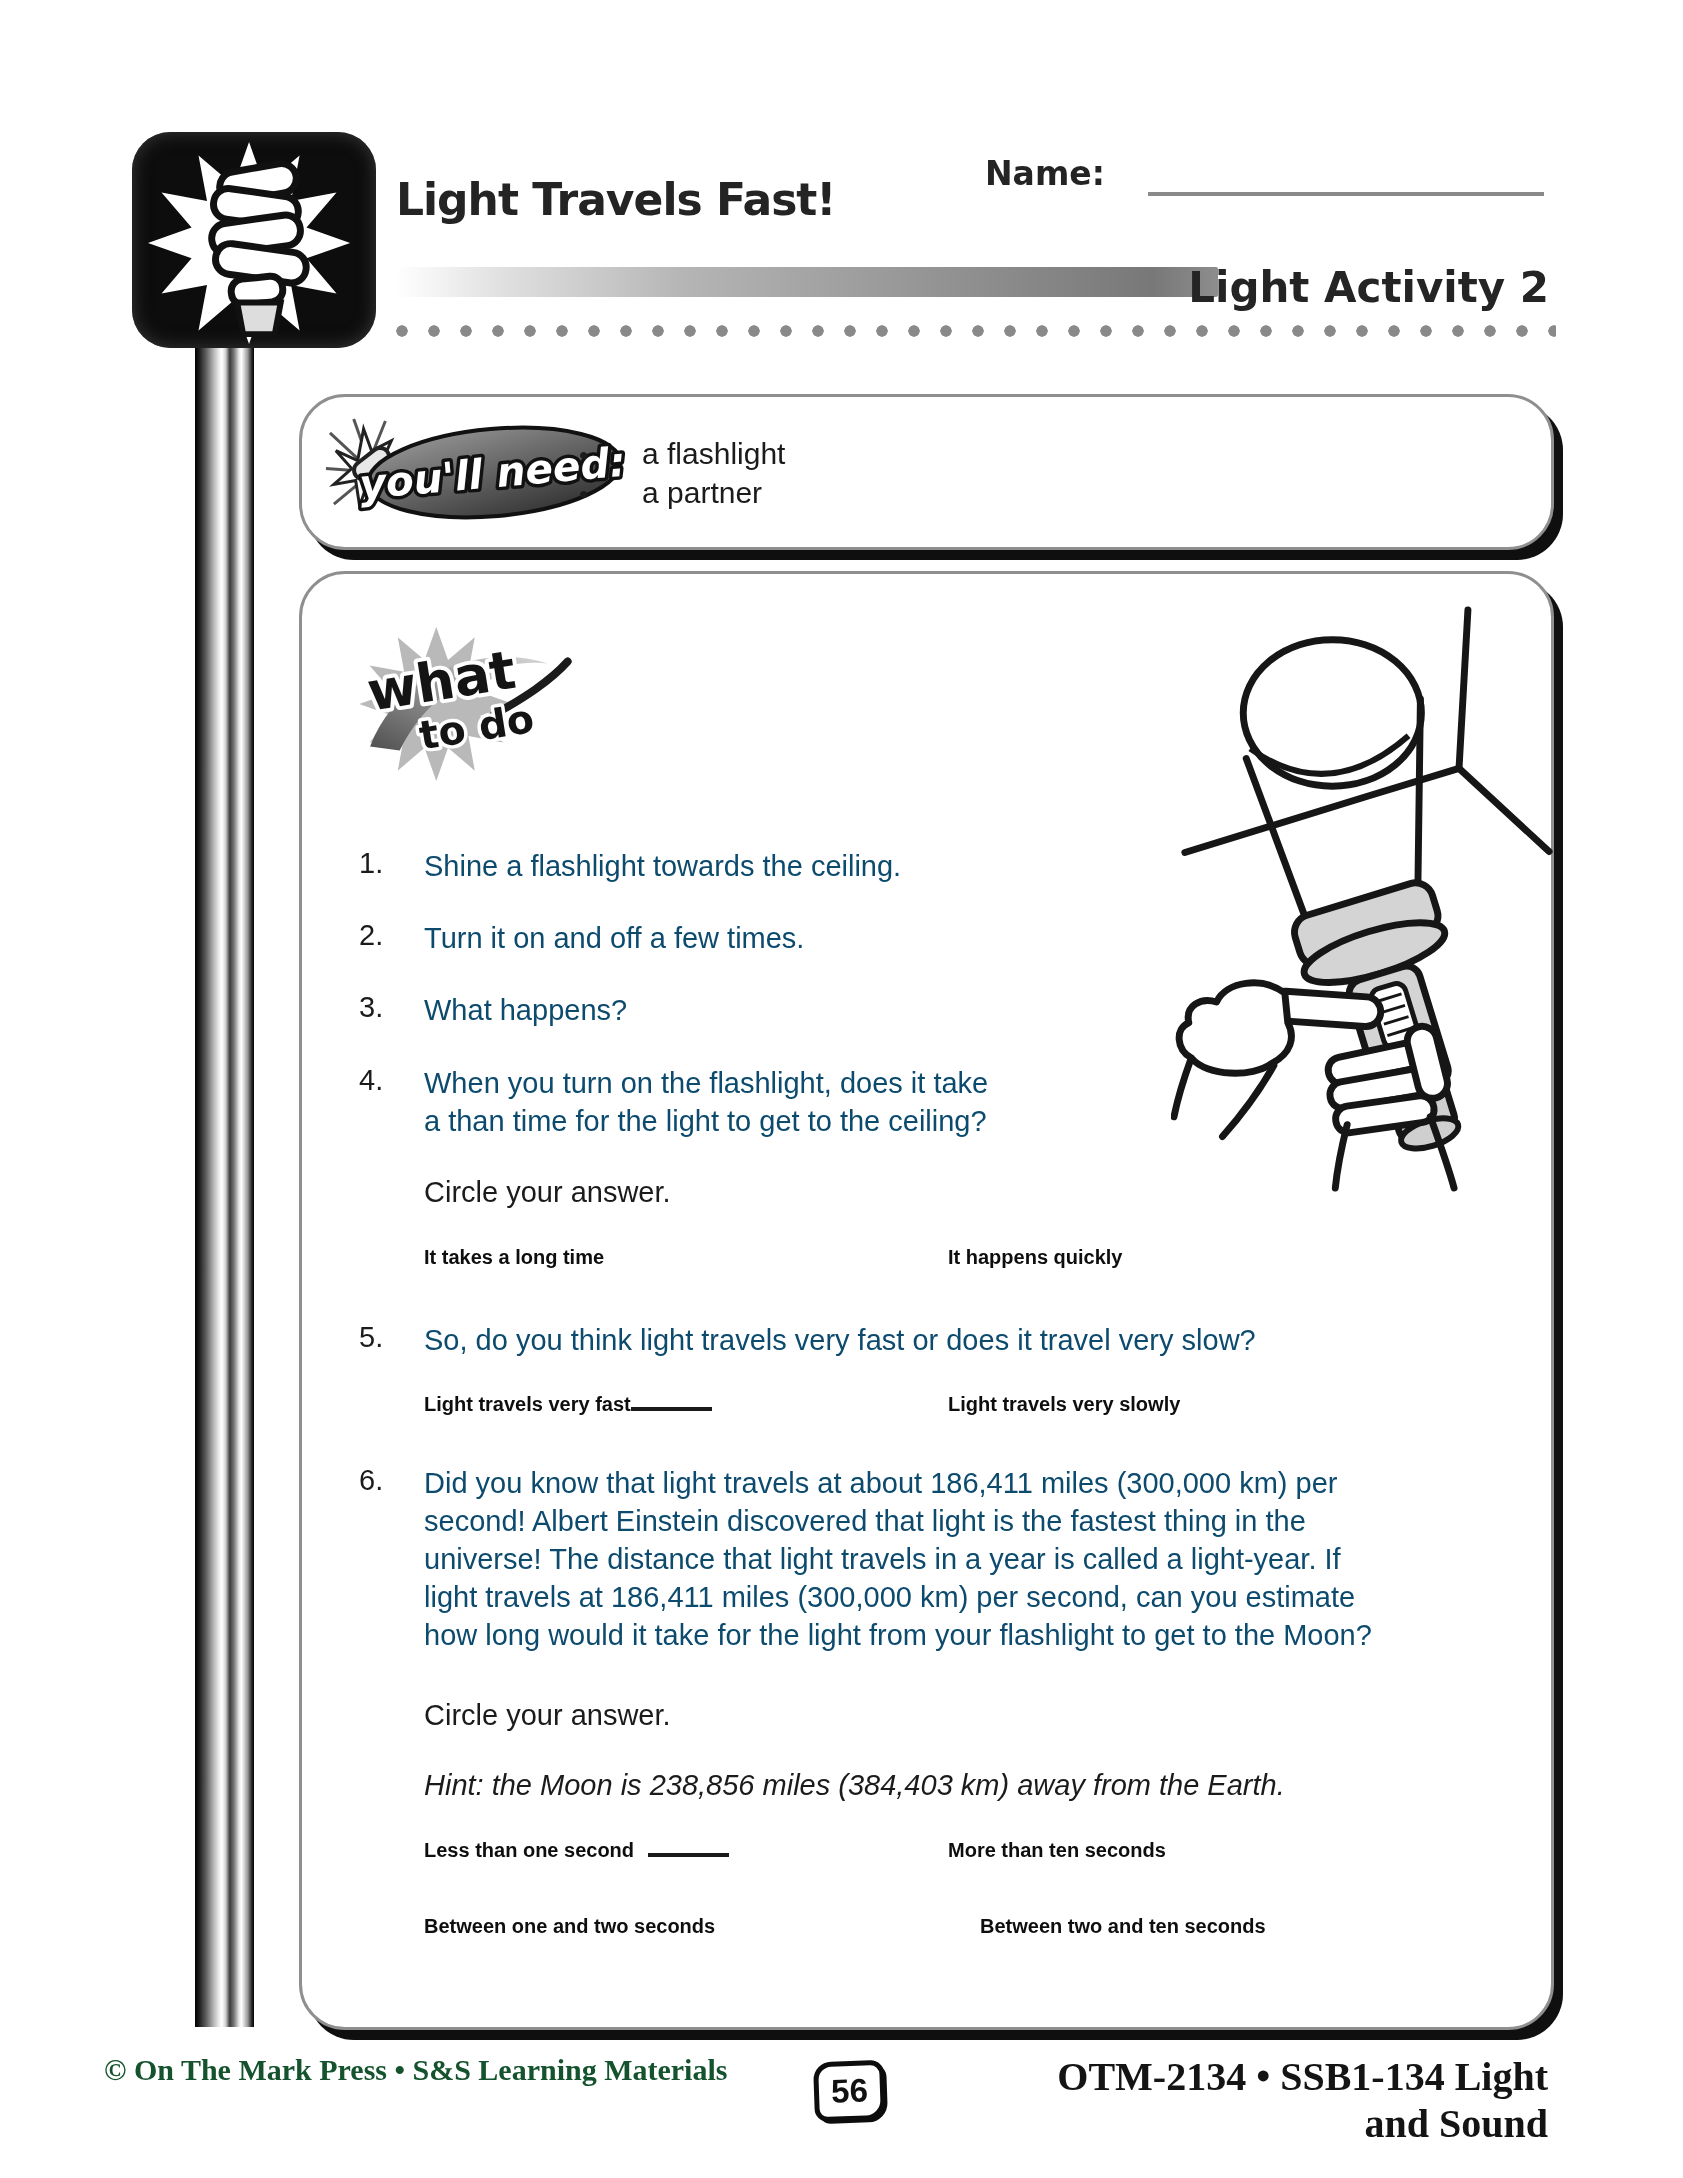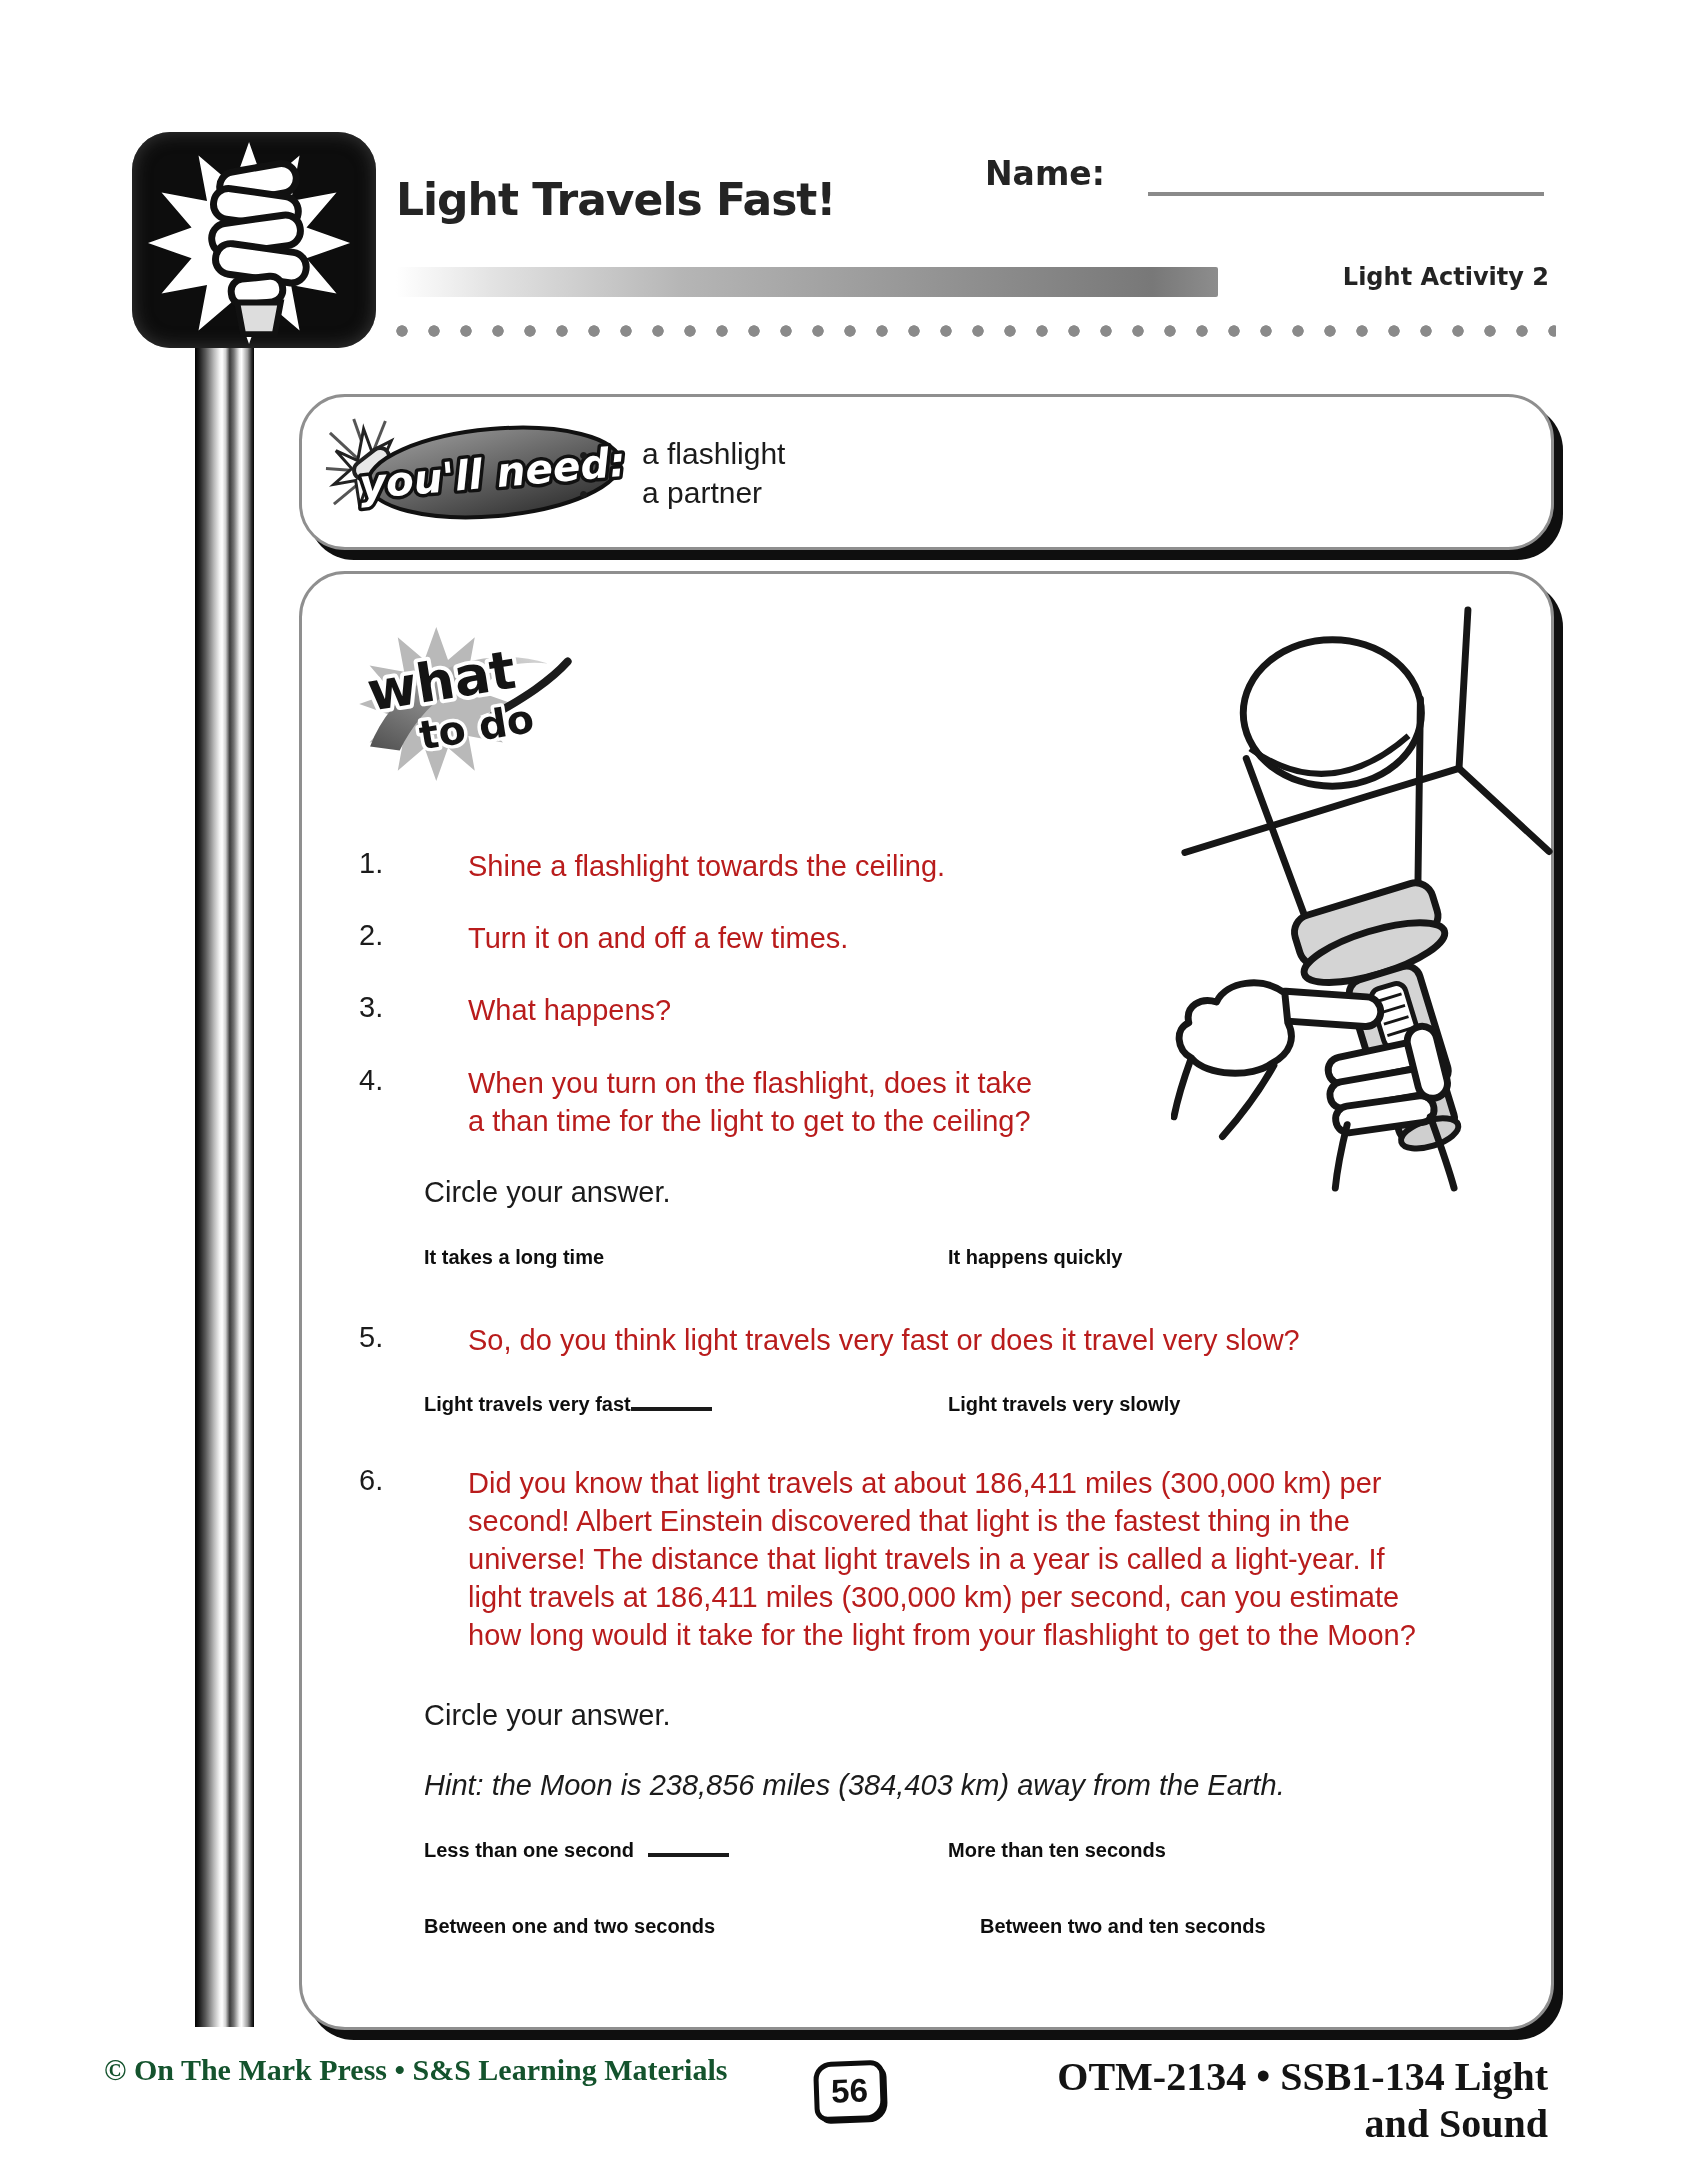--- a/index.html
+++ b/index.html
@@ -30,21 +30,21 @@
     left:985px; top:154px; font-family:"DejaVu Sans", sans-serif;
     font-size:33px; font-weight:bold; color:#242424;
   }
   #name-line { left:1148px; top:156px; width:396px; height:36px; border-bottom:4px solid #8a8a8a; }
   #gradient-bar {
     left:396px; top:267px; width:822px; height:30px; border-radius:2px;
     background:linear-gradient(to right,#ffffff 0%,#e2e2e2 12%,#b5b5b5 35%,#8f8f8f 70%,#787878 92%,#8d8d8d 100%);
   }
   #activity-label {
     left:1139px; top:263px; width:410px; text-align:right;
-    font-family:"DejaVu Sans", sans-serif; font-size:24px; font-weight:bold; color:#242424;
+    font-family:"DejaVu Sans", sans-serif; font-size:42px; font-weight:bold; color:#242424;
   }
   #dots-row {
     left:396px; top:325px; width:1160px; height:13px;
     background-image:radial-gradient(circle at 6px 6px, #8a8a8a 5.4px, rgba(0,0,0,0) 6px);
     background-size:32px 13px; background-repeat:repeat-x;
   }
 
   
   .panel {
     background:#fff; border:3px solid #8f8f8f; border-radius:46px;
@@ -52,21 +52,21 @@
   }
   #materials-panel { left:299px; top:394px; width:1249px; height:150px; }
   #main-panel { left:299px; top:571px; width:1249px; height:1453px; }
 
   
   .mat-row { position:absolute; left:277px; font-size:30px; color:#1b1b1b; }
   .mat-row .bullet { display:inline-block; width:63px; font-size:26px; }
 
   
   .step-num  { position:absolute; left:57px; font-size:29px; color:#1b1b1b; }
-  .step-text { position:absolute; left:122px; font-size:29px; color:#b91c1c; line-height:38px;margin-left:44px; }
+  .step-text { position:absolute; left:122px; font-size:29px; color:#0c4a6e; line-height:38px; }
   .step-text span { display:block; }
   .prompt { position:absolute; left:122px; font-size:29px; color:#1b1b1b; }
   .hint   { position:absolute; left:122px; font-size:29px; font-style:italic; color:#1b1b1b; }
   .opt    { position:absolute; font-size:20px; font-weight:bold; color:#0e0e0e; }
   .opt.l  { left:122px; }
   .opt.r  { left:646px; }
   .uline  { display:inline-block; width:81px; height:4px; background:#1a1a1a; }
 
   
   #footer-left {

